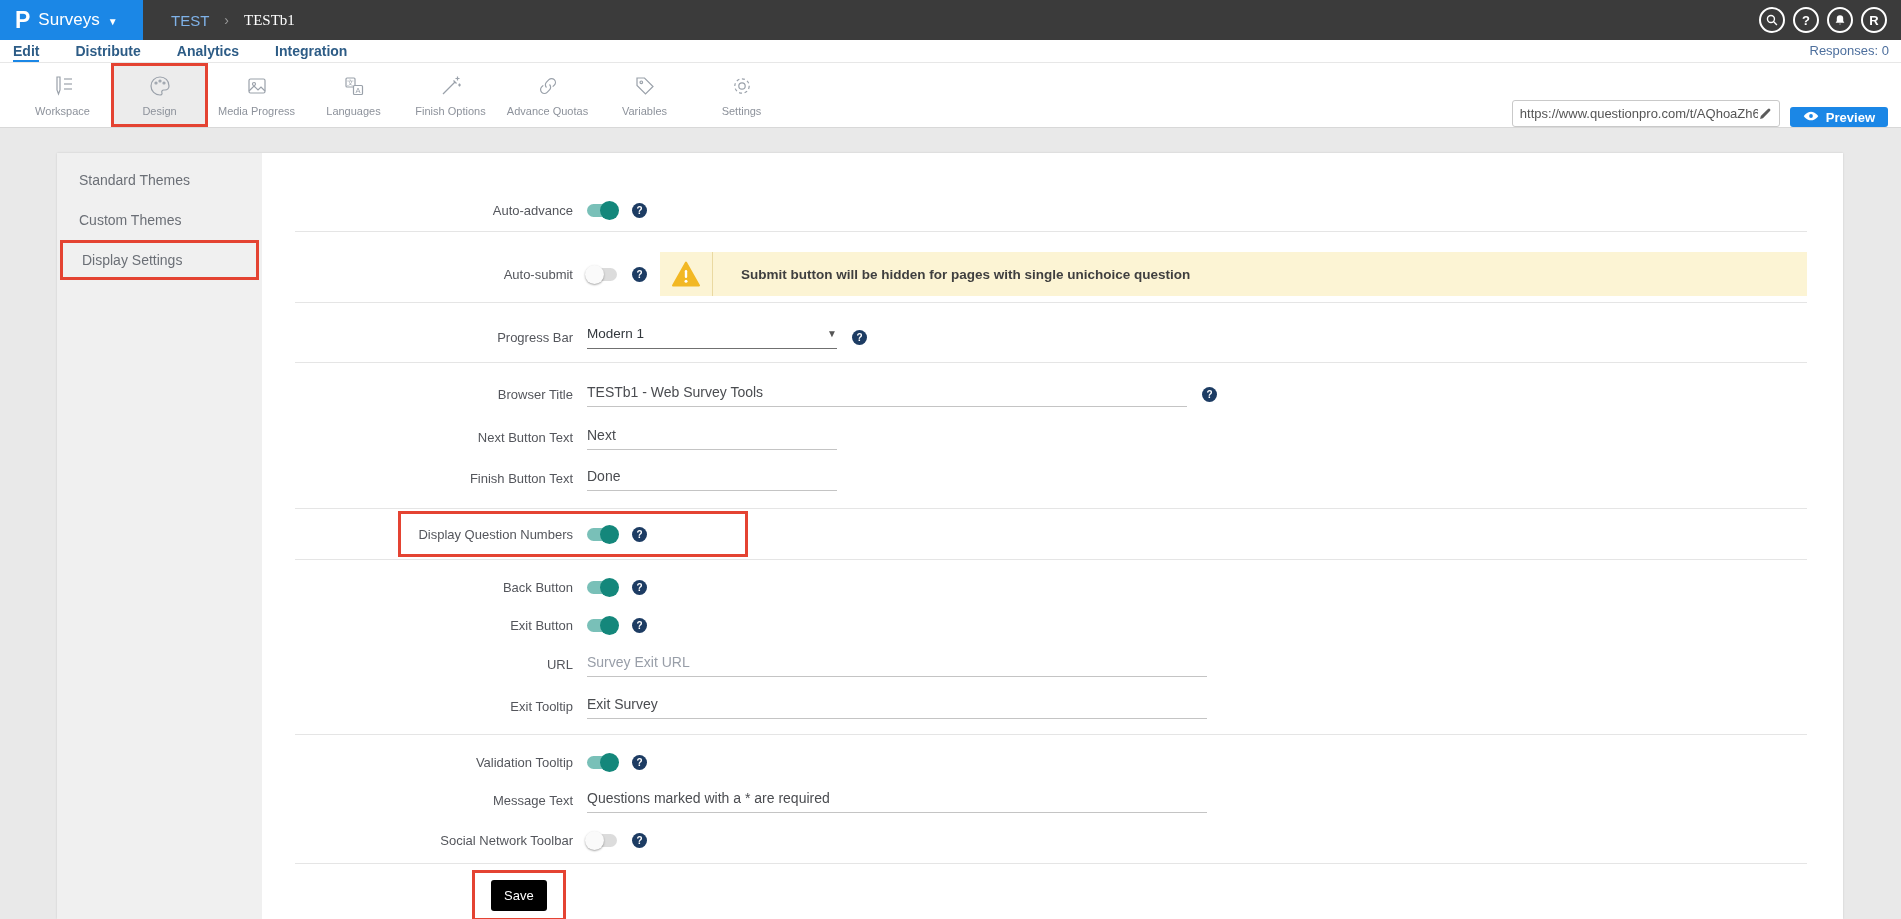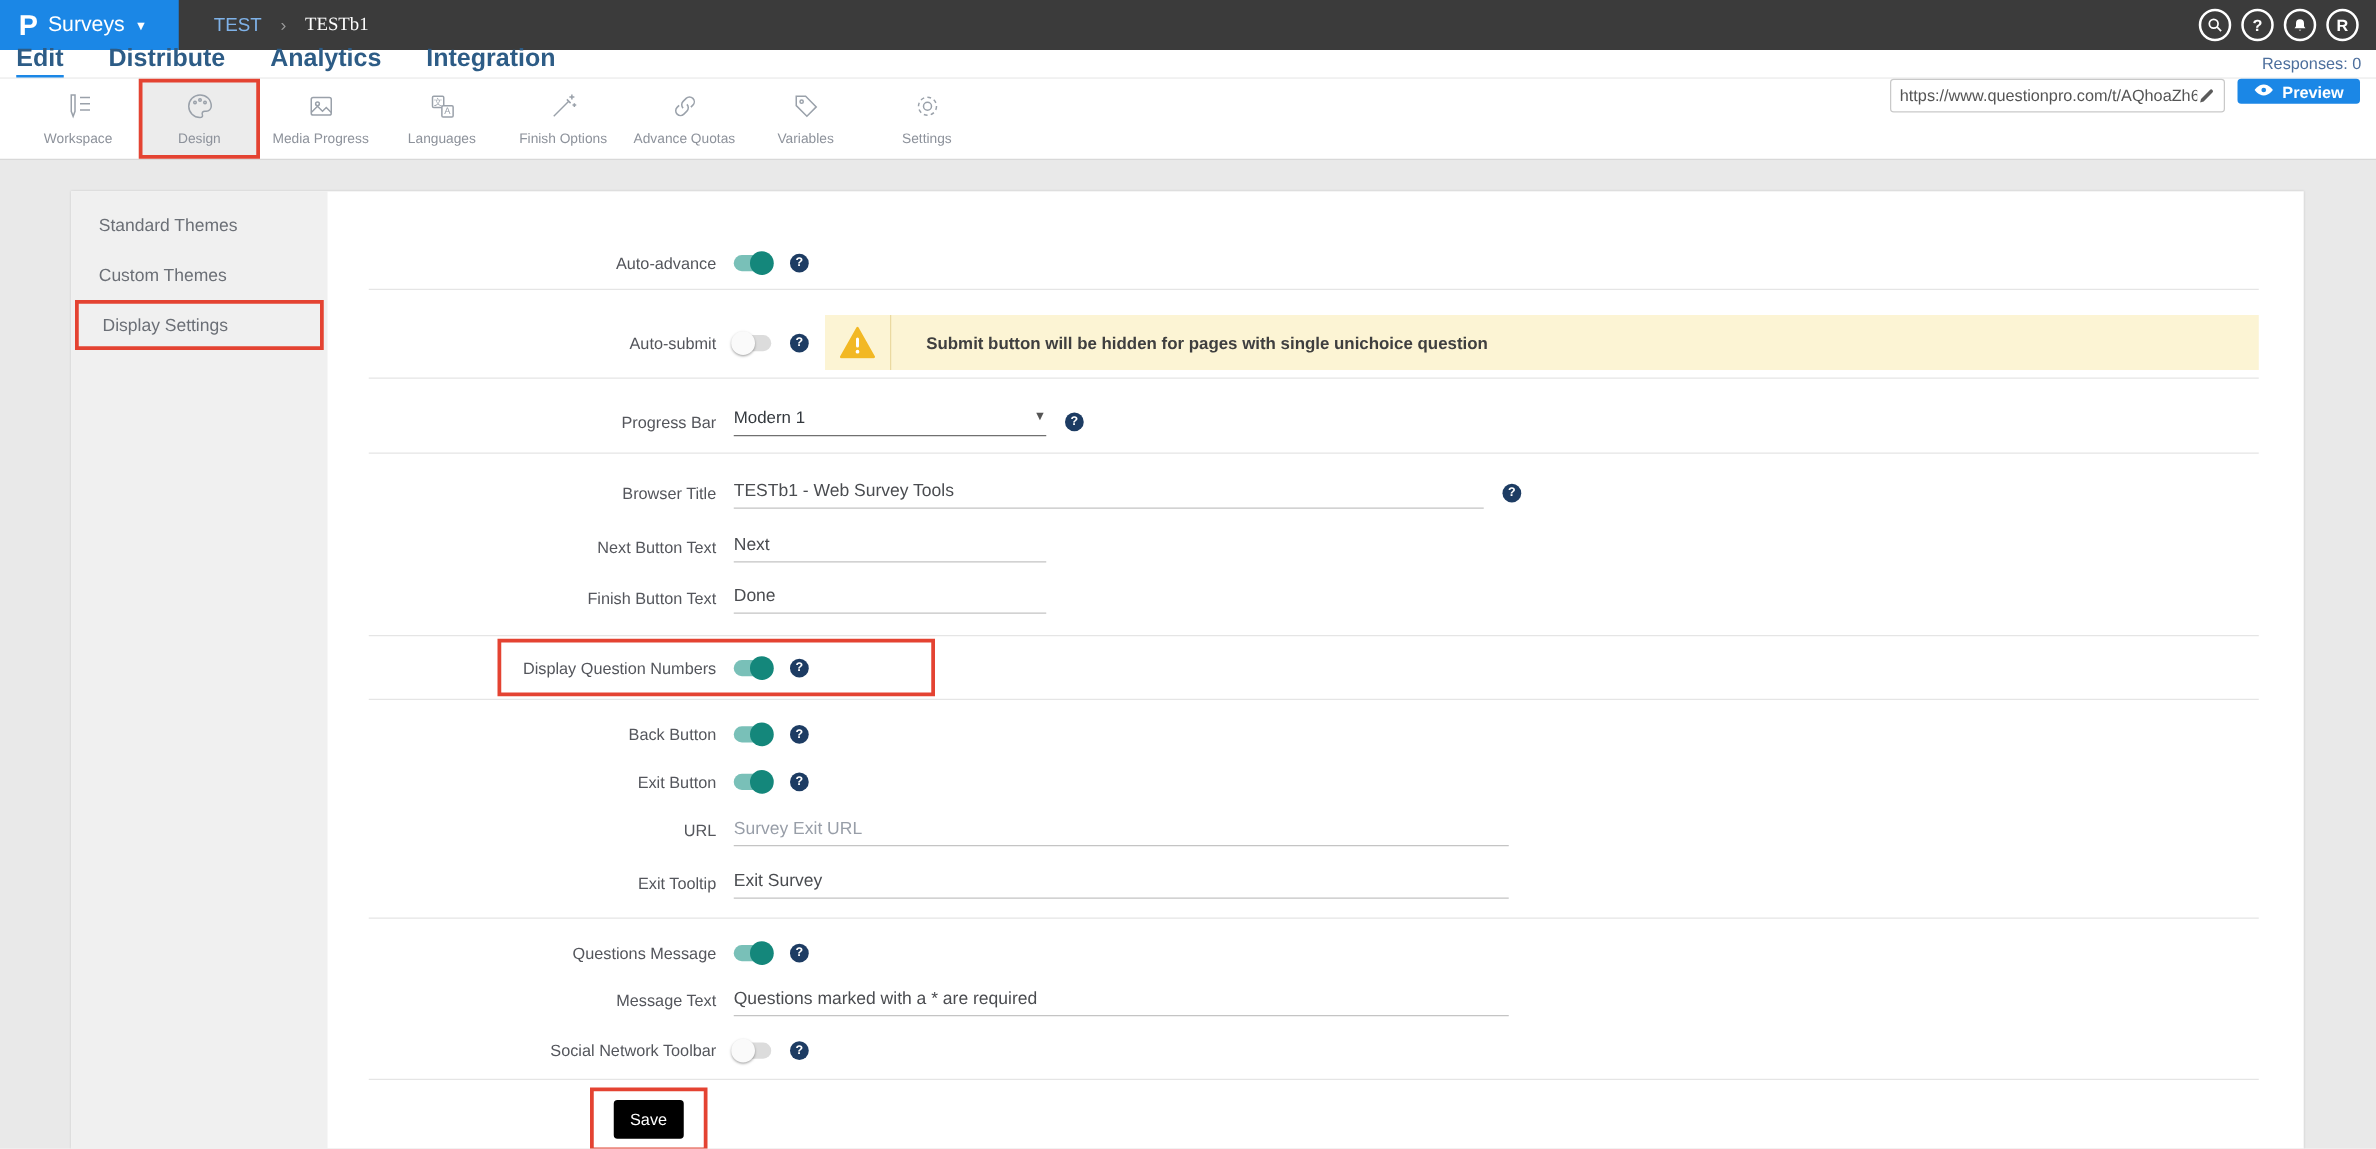--- a/index.html
+++ b/index.html
@@ -19,32 +19,32 @@
   .bc-parent { color: #7fb2e8; cursor: pointer; }
   .bc-sep { color: #9a9a9a; font-size: 14px; }
   .bc-current { color: #ffffff; font-family: Liberation Serif, serif; }
   .top-icons { margin-left: auto; margin-right: 14px; display: flex; gap: 8px; align-items: center; }
   .circle-icon { width: 26px; height: 26px; border-radius: 50%; border: 2px solid #fff;
     color: #fff; display: flex; align-items: center; justify-content: center;
     font-size: 13px; font-weight: 700; cursor: pointer; }
   
   .navrow { height: 23px; background: #fff; display: flex; align-items: flex-end;
     padding: 0 12px 0 13px; border-bottom: 1px solid #e7e7e7; }
-  .tab { font-size: 20px; font-weight: 700; color: #2d5c86; margin-right: 36px;
+  .tab { font-size: 14px; font-weight: 700; color: #2d5c86; margin-right: 36px;
     padding-bottom: 3px; cursor: pointer; }
   .tab.active { border-bottom: 2px solid #1b87e6; padding-bottom: 1px; }
   .responses { margin-left: auto; color: #4d6f9d; font-size: 13px; padding-bottom: 4px; }
   
   .toolbar { height: 65px; background: #fff; border-bottom: 1px solid #d8d8d8;
     display: flex; align-items: stretch; padding-left: 14px; }
   .tool-item { width: 97px; display: flex; flex-direction: column; align-items: center;
     justify-content: center; gap: 5px; color: #8d929b; font-size: 11px; cursor: pointer; }
   .tool-item svg { stroke: #9aa1aa; fill: none; stroke-width: 1.2; }
   .tool-item.active { background: #ececec; border: 3px solid #e44332; }
-  .tool-right { margin-left: auto; display: flex; align-items: flex-start; gap: 10px; margin-right: 13px; }
+  .tool-right { margin-left: auto; display: flex; align-items: flex-end; gap: 10px; margin-right: 13px; }
   .url-box { width: 268px; height: 27px; border: 1px solid #c9c9c9; border-radius: 3px;
     background: #fff; display: flex; align-items: center; padding: 0 7px; }
   .url-box input { border: none; outline: none; flex: 1; font-size: 13px; color: #555;
     font-family: "Liberation Sans", sans-serif; min-width: 0; }
   .pencil-btn { cursor: pointer; display: flex; }
   .preview-btn { height: 20px; background: #1b87e6; color: #fff; border: none; border-radius: 3px;
     font-size: 13px; font-weight: 700; display: flex; align-items: center; gap: 7px;
     padding: 0 13px; cursor: pointer; font-family: "Liberation Sans", sans-serif; }
   
   .card { margin: 25px 0 0 57px; width: 1786px; height: 766px; display: flex;
@@ -371,21 +371,21 @@
     <div class="form-row mt12">
       <span class="f-label">Exit Tooltip</span>
       <span class="f-ctrl">
         <input class="uline w620" value="Exit Survey" style="">
       </span>
     </div>
     <div class="divider mt13"></div>
 
     
     <div class="form-row mt12">
-      <span class="f-label">Questions Message</span>
+      <span class="f-label">Validation Tooltip</span>
       <span class="f-ctrl">
         <span class="toggle on">
             <span class="knob"></span>
           </span>
         <span class="help">?</span>
       </span>
     </div>
 
     
     <div class="form-row mt8">

